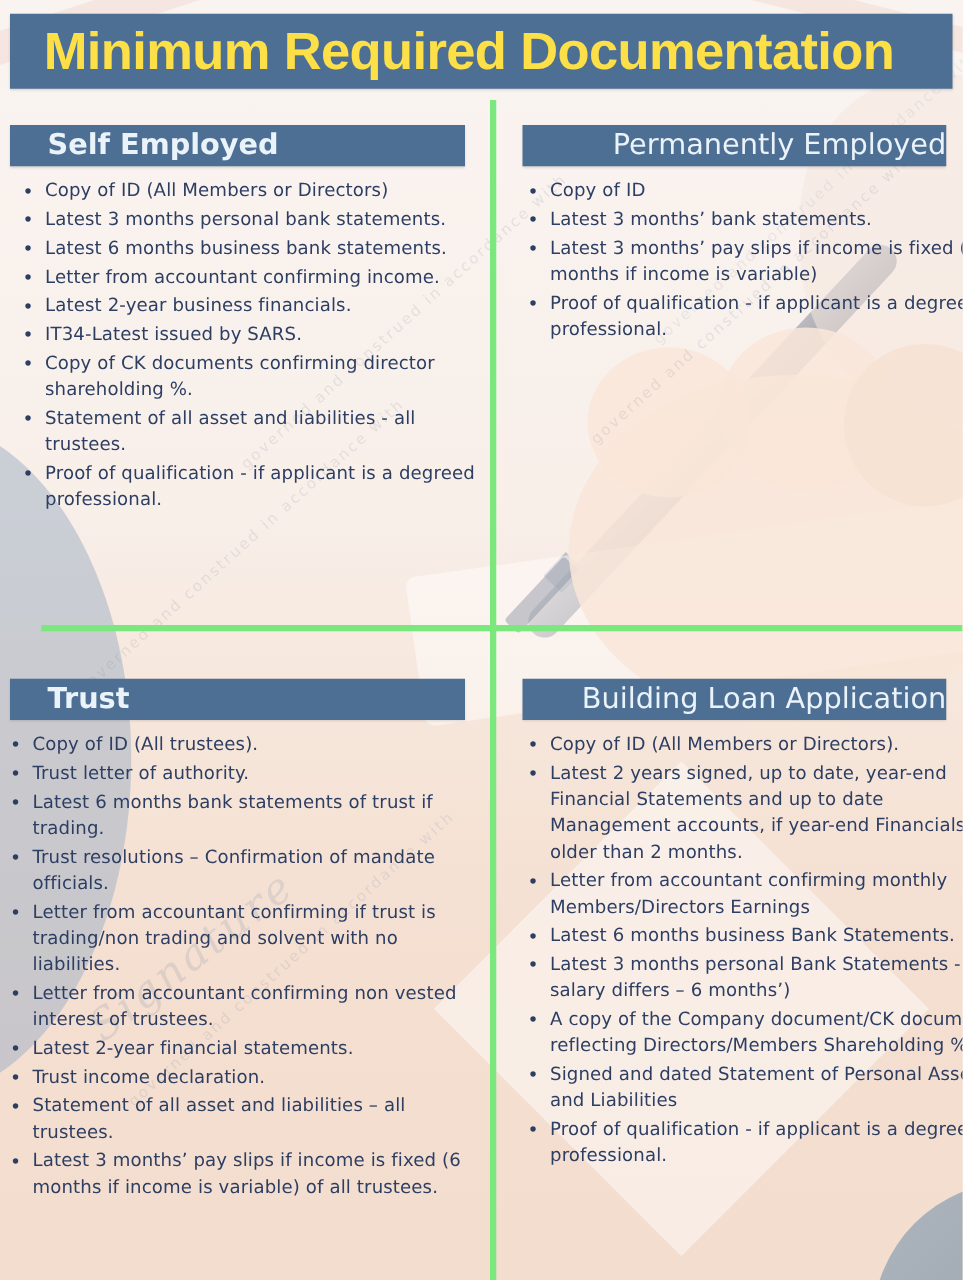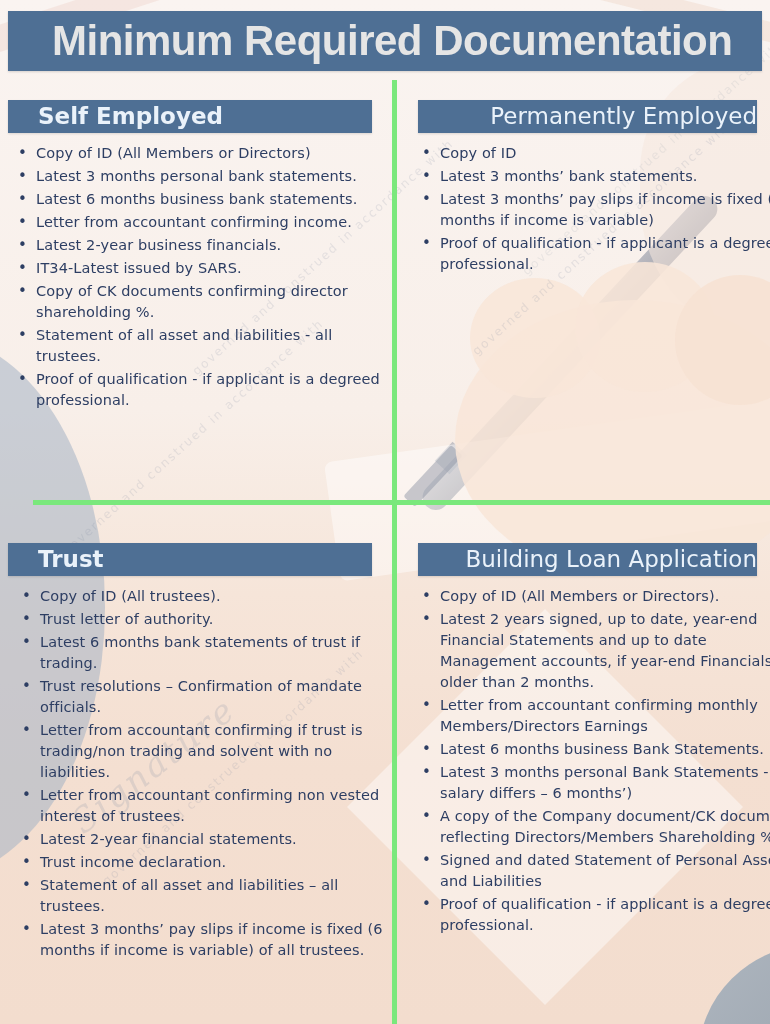--- a/index.html
+++ b/index.html
@@ -78,21 +78,21 @@
   .divider{position:absolute;background:var(--green);z-index:1;}
   .div-v{left:392px;top:80px;width:5px;height:944px;}
   .div-h{left:33px;top:500px;width:737px;height:5px;}
   
   .title-bar{
     position:absolute;left:8px;right:8px;top:11px;height:60px;z-index:2;
     background:var(--bar-blue);display:flex;align-items:center;
     box-shadow:0 1px 2px rgba(0,0,0,0.15);
   }
   .title-bar h1{
-    margin:17px;padding-left:27px;color:#e5e5e5;
+    margin:0;padding-left:27px;color:#fde047;
     font-family:"Liberation Sans", sans-serif;font-weight:700;font-size:42px;
     letter-spacing:-0.5px;white-space:nowrap;
   }
   
   .sec-bar{
     position:absolute;height:33px;z-index:2;background:var(--bar-blue);
     display:flex;align-items:center;box-shadow:0 1px 2px rgba(0,0,0,0.12);
   }
   .sec-bar h2{
     margin:0;color:var(--header-text);font-weight:400;
@@ -108,21 +108,21 @@
     position:absolute;margin:0;padding:0;list-style:none;z-index:2;
     color:var(--text-navy);font-size:14.5px;line-height:21px;letter-spacing:0.1px;
   }
   ul.doc-list li{position:relative;padding-left:22px;margin-bottom:2px;}
   ul.doc-list li::before{
     content:"•";position:absolute;left:4px;top:0;
     font-size:15px;color:var(--text-navy);
   }
   .list-se{left:14px;top:143px;width:372px;}
   .list-pe{left:418px;top:143px;width:388px;}
-  .list-tr{left:18px;top:586px;width:372px;}
+  .list-tr{left:4px;top:586px;width:372px;}
   .list-bl{left:418px;top:586px;width:388px;}
 </style>
 </head>
 <body>
 
 <div class="page">
 
   <div class="bg">
     <div class="corner-stripe cs1"></div>
     <div class="corner-stripe cs2"></div>

